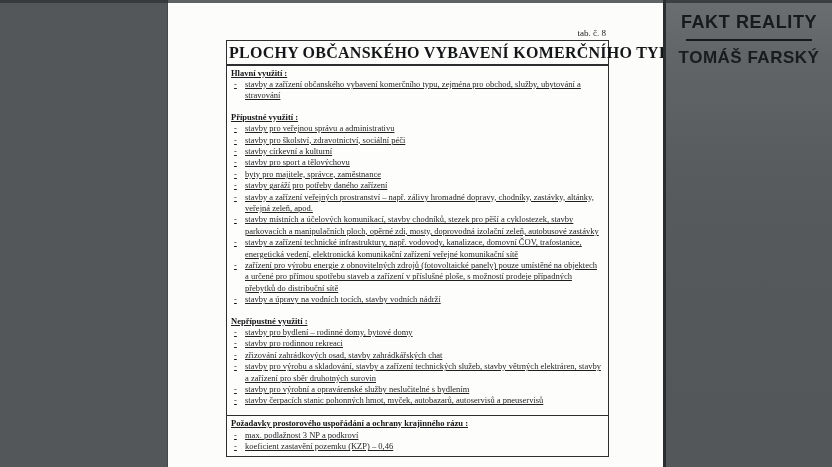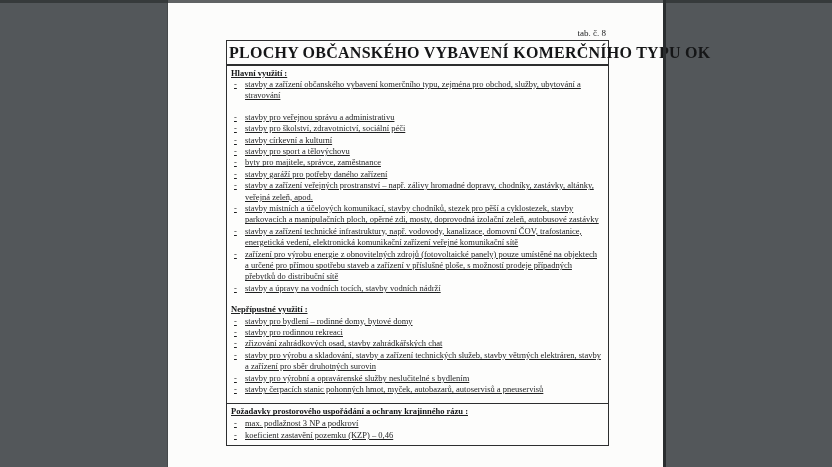--- a/index.html
+++ b/index.html
@@ -113,20 +113,21 @@
         <div class="doc-title">PLOCHY OBČANSKÉHO VYBAVENÍ  KOMERČNÍHO TYPU  OK</div>
         <div class="doc-body">
             <div class="section">
               <div class="sec-heading">Hlavní využití :</div>
               <div class="li">
                 <span class="dash">-</span>
                 <span class="li-text">stavby a zařízení občanského vybavení komerčního typu, zejména pro obchod, služby, ubytování a stravování</span>
               </div>
             </div>
             <div class="section">
+              <div class="sec-heading">Přípustné využití :</div>
               <div class="li">
                 <span class="dash">-</span>
                 <span class="li-text">stavby pro veřejnou správu a administrativu</span>
               </div>
               <div class="li">
                 <span class="dash">-</span>
                 <span class="li-text">stavby pro školství, zdravotnictví, sociální péči</span>
               </div>
               <div class="li">
                 <span class="dash">-</span>
@@ -205,15 +206,20 @@
                 <span class="li-text">koeficient zastavění pozemku (KZP) – 0,46</span>
               </div>
             </div>
           </div>
       </div>
     </div>
   </div>
 
   <div class="vdiv"></div>
 
+  <aside class="sidebar">
+    <div class="brand">FAKT REALITY</div>
+    <div class="brand-rule"></div>
+    <div class="person">TOMÁŠ FARSKÝ</div>
+  </aside>
 
   <div class="top-strip"></div>
 </div>
 
 </body></html>

